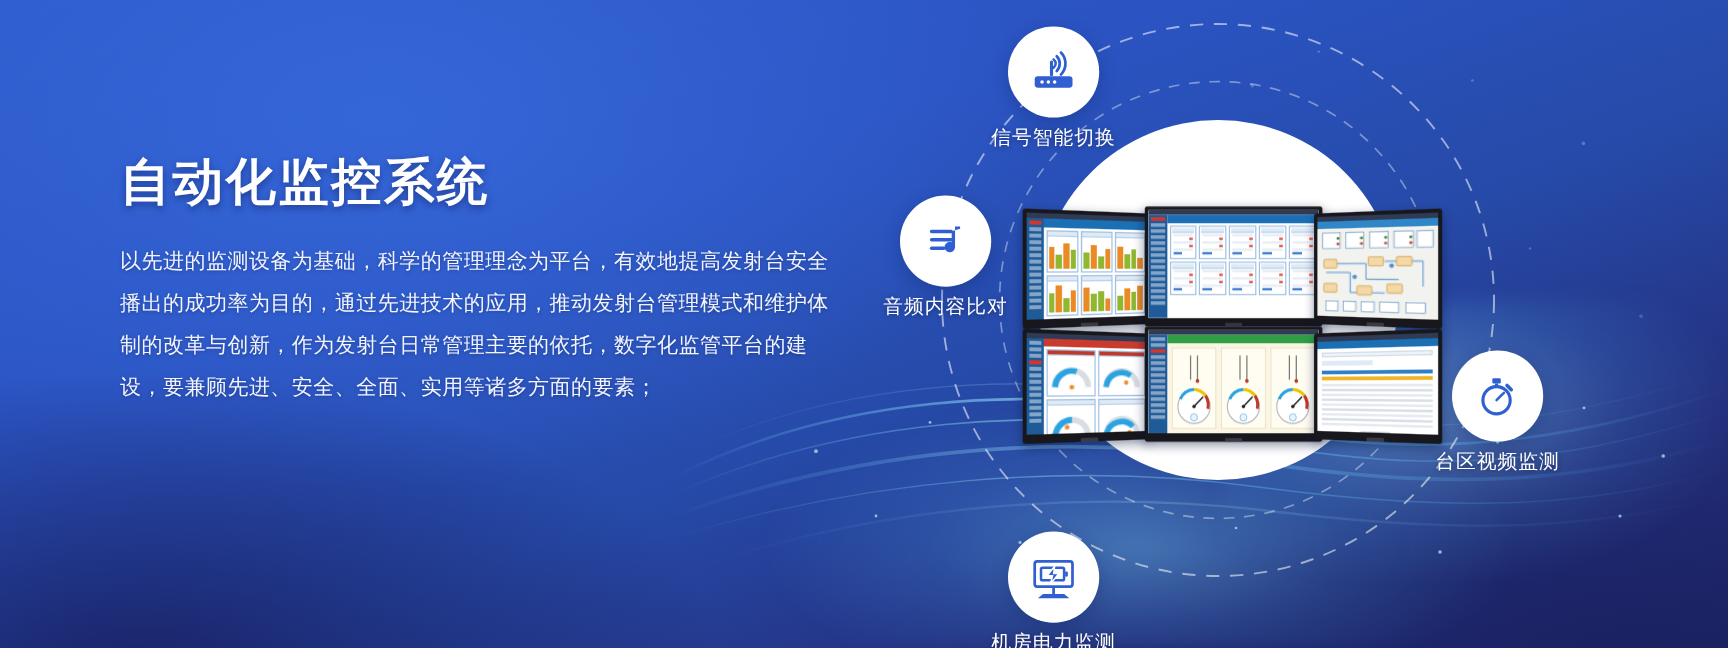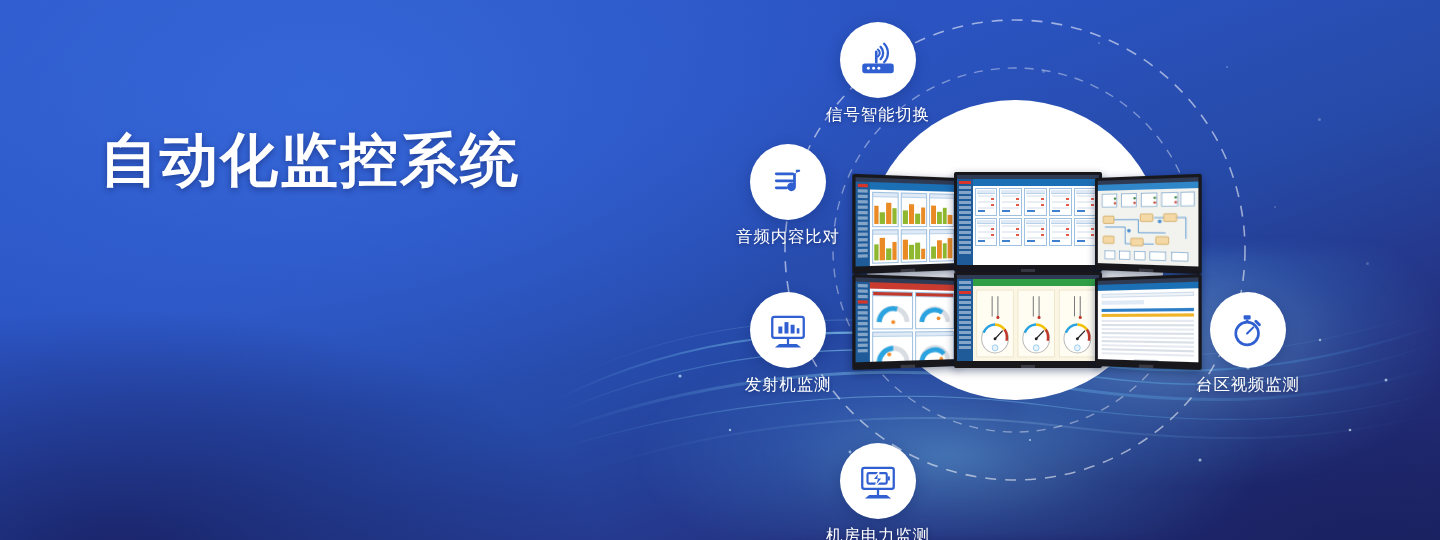--- a/index.html
+++ b/index.html
@@ -39,21 +39,21 @@
   }
   .glow-b {
     position:absolute; left:1020px; top:250px; width:420px; height:230px;
     background:radial-gradient(ellipse at 40% 40%, rgba(150,225,255,.38) 0%, rgba(90,190,255,.12) 48%, rgba(60,150,240,0) 75%);
     filter:blur(8px); pointer-events:none;
   }
 
   
   .copy { position:absolute; left:100px; top:128px; width:600px; }
   .headline {
-    font-size:58px; font-weight:bold; color:#ffffff; letter-spacing:2px;
+    font-size:42px; font-weight:bold; color:#ffffff; letter-spacing:2px;
     line-height:1.12;
     text-shadow:0 2px 6px rgba(10,20,70,.45);
     font-family:"DejaVu Sans","Liberation Sans",sans-serif;
   }
   .paragraph {
     margin-top:26px;
     font-size:17.5px; line-height:35px; color:#f2f5ff;
     letter-spacing:.4px;
     text-shadow:0 1px 3px rgba(10,20,70,.35);
     font-family:"DejaVu Sans","Liberation Sans",sans-serif;
@@ -176,20 +176,21 @@
 
   <div class="speck" style="left:1318px;top:118px;width:3px;height:3px;opacity:.45"></div>
   <div class="speck" style="left:1274px;top:206px;width:2px;height:2px;opacity:.4"></div>
   <div class="speck" style="left:1366px;top:262px;width:3px;height:3px;opacity:.35"></div>
   <div class="speck" style="left:1226px;top:66px;width:2px;height:2px;opacity:.5"></div>
   <div class="speck" style="left:1042px;top:70px;width:3px;height:3px;opacity:.4"></div>
   <div class="speck" style="left:1098px;top:42px;width:2px;height:2px;opacity:.45"></div>
 
   <div class="copy">
     <div class="headline">自动化监控系统</div>
+    <div class="paragraph">以先进的监测设备为基础，科学的管理理念为平台，有效地提高发射台安全播出的成功率为目的，通过先进技术的应用，推动发射台管理模式和维护体制的改革与创新，作为发射台日常管理主要的依托，数字化监管平台的建设，要兼顾先进、安全、全面、实用等诸多方面的要素；</div>
   </div>
 
   <div class="graphic">
 
     <svg class="ring-svg" viewBox="0 0 750 540">
       <circle cx="325" cy="250" r="230" fill="none" stroke="#ffffff" stroke-opacity=".55" stroke-width="1.6" stroke-dasharray="11 9"></circle>
       <circle cx="325" cy="250" r="182" fill="none" stroke="#ffffff" stroke-opacity=".40" stroke-width="1.4" stroke-dasharray="9 8"></circle>
     </svg>
 
     <div class="white-disc"></div>
@@ -622,49 +623,33 @@
           <rect x="20.5" y="13" width="3" height="15" rx="1.5"></rect>
           <path d="M27,9 a10,10 0 0 1 0,14" fill="none" stroke="#2f5fd0" stroke-width="2.6" stroke-linecap="round"></path>
           <path d="M31,5.5 a15,15 0 0 1 0,21" fill="none" stroke="#2f5fd0" stroke-width="2.6" stroke-linecap="round"></path>
           <path d="M24,12 a5,5 0 0 1 0,8" fill="none" stroke="#2f5fd0" stroke-width="2.4" stroke-linecap="round"></path>
         </svg>
       </div>
       <div class="caption">信号智能切换</div>
     </div>
 
 
-    <div class="node" style="left:60px; top:144px;">
+    <div class="node" style="left:60px; top:163px;">
       <div class="bubble">
         <svg width="42" height="42" viewBox="0 0 48 48" fill="#2f5fd0">
           <rect x="9" y="13" width="22" height="3.4" rx="1.7"></rect>
           <rect x="9" y="21" width="22" height="3.4" rx="1.7"></rect>
           <rect x="9" y="29" width="15" height="3.4" rx="1.7"></rect>
           <path d="M33,10 v19.5 a5,5 0 1 1 -3.2,-4.6 V14.5 l8,-2.4 V10 Z"></path>
         </svg>
       </div>
       <div class="caption">音频内容比对</div>
     </div>
 
 
-    <div class="node" style="left:60px; top:292px;">
-      <div class="bubble">
-        <svg width="42" height="42" viewBox="0 0 48 48" fill="none" stroke="#2f5fd0" stroke-width="2.6">
-          <rect x="6" y="9" width="36" height="24" rx="2.5"></rect>
-          <path d="M14,40 h20 l5,4 h-30 z" fill="#2f5fd0" stroke="none"></path>
-          <line x1="24" y1="33" x2="24" y2="40" stroke-width="2.6"></line>
-          <g fill="#2f5fd0" stroke="none">
-            <rect x="13" y="20" width="4.5" height="8"></rect>
-            <rect x="20" y="15" width="4.5" height="13"></rect>
-            <rect x="27" y="18" width="4.5" height="10"></rect>
-            <rect x="34" y="22" width="3" height="6"></rect>
-          </g>
-        </svg>
-      </div>
-      <div class="caption">发射机监测</div>
-    </div>
 
     <div class="node" style="left:520px; top:292px;">
       <div class="bubble">
         <svg width="42" height="42" viewBox="0 0 48 48" fill="none" stroke="#2f5fd0" stroke-width="3">
           <circle cx="23" cy="28" r="13"></circle>
           <rect x="19" y="7" width="8" height="5" rx="1.2" fill="#2f5fd0" stroke="none"></rect>
           <line x1="23" y1="12" x2="23" y2="15" stroke-width="3"></line>
           <path d="M33,14 l4,4" stroke-width="3.4" stroke-linecap="round"></path>
           <line x1="23" y1="28" x2="30" y2="21" stroke-width="2.4" stroke-linecap="round"></line>
         </svg>

